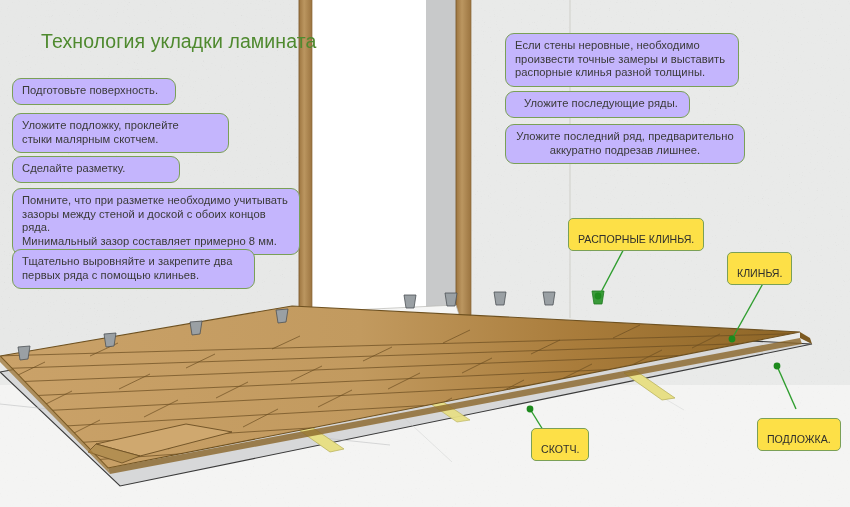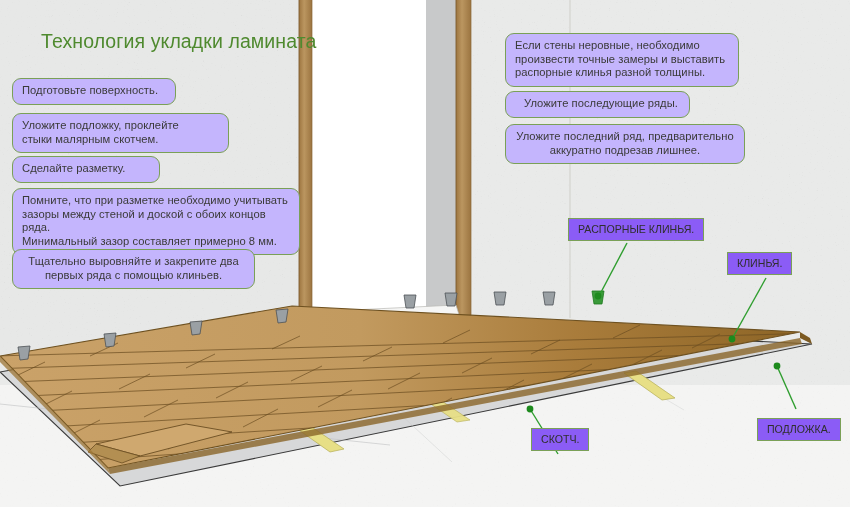--- a/index.html
+++ b/index.html
@@ -22,27 +22,27 @@
     color:#3a3a38;
     font-size:11.2px;
     line-height:13.6px;
     padding:5px 9px 6px 9px;
     box-sizing:border-box;
     white-space:pre-line;
     letter-spacing:.05px;
   }
   .label{
     position:absolute;
-    background:#8b5cf6;
+    background:#fde047;
     border:1.3px solid #7aa057;
-    border-radius:0;
+    border-radius:5px;
     color:#2f2f2d;
     font-size:10.6px;
     line-height:13px;
-    padding:4px 9px 4px 9px;
+    padding:14px 9px 4px 9px;
     box-sizing:border-box;
     white-space:nowrap;
   }
   #title{
     position:absolute;
     left:13px;top:30px;
     font-size:19.5px;
     color:#4f8a2f;
     letter-spacing:.1px;
     white-space:nowrap;
@@ -229,27 +229,27 @@
     </g>
   </svg>
 
   <div id="title">Технология укладки ламината</div>
 
   <div class="box" style="left:12px;  top:78px;  width:164px;">Подготовьте поверхность.</div>
 
   <div class="box" style="left:12px;  top:113px; width:217px;">Уложите подложку, проклейте
 стыки малярным скотчем.</div>
 
-  <div class="box" style="left:12px;  top:156px; width:148px;">Сделайте разметку.</div>
+  <div class="box" style="left:12px;  top:156px; width:168px;">Сделайте разметку.</div>
 
   <div class="box" style="left:12px;  top:188px; width:288px;">Помните, что при разметке необходимо учитывать
 зазоры между стеной и доской с обоих концов ряда.
 Минимальный зазор составляет примерно 8 мм.</div>
 
-  <div class="box" style="left:12px;  top:249px; width:243px;text-align:center;">Тщательно выровняйте и закрепите два
+  <div class="box" style="left:12px;  top:249px; width:243px;">Тщательно выровняйте и закрепите два
 первых ряда с помощью клиньев.</div>
 
   <div class="box" style="left:505px; top:33px;  width:234px;">Если стены неровные, необходимо
 произвести точные замеры и выставить
 распорные клинья разной толщины.</div>
 
   <div class="box" style="left:505px; top:91px;  width:185px;padding-left:18px;">Уложите последующие ряды.</div>
 
   <div class="box" style="left:505px; top:124px; width:240px;text-align:center;">Уложите последний ряд, предварительно
 аккуратно подрезав лишнее.</div>

